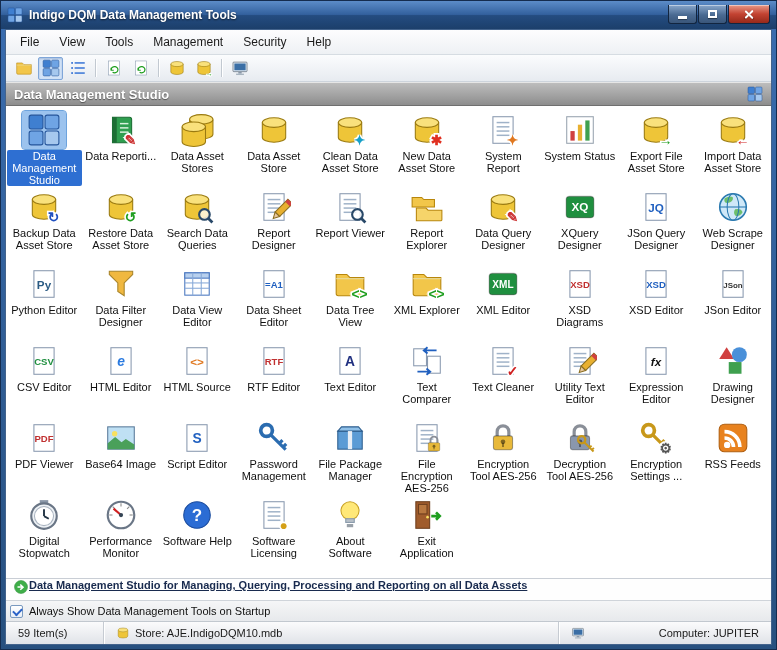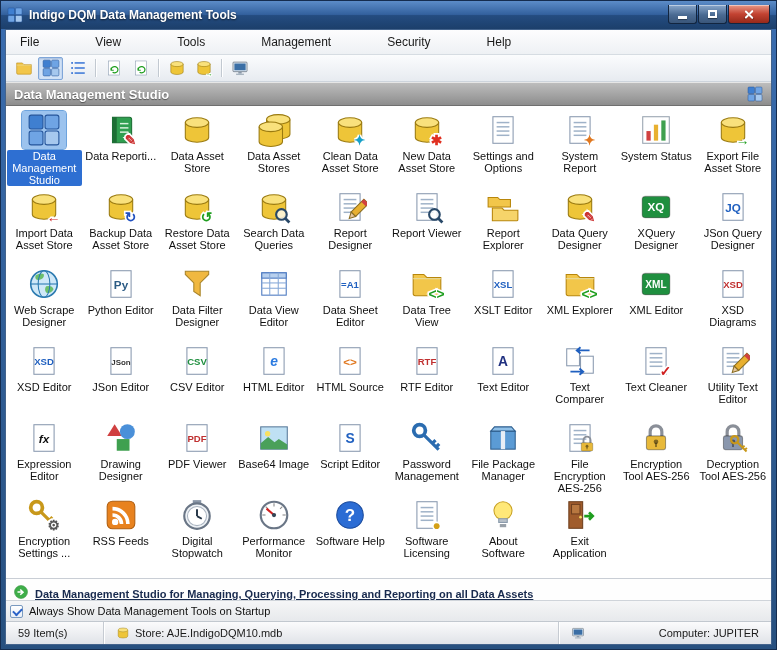--- a/index.html
+++ b/index.html
@@ -45,21 +45,21 @@
   
   .frame { flex:1; min-height:0; padding:0 4px 4px; display:flex; }
   .client {
     flex:1; min-height:0; display:flex; flex-direction:column;
     background:#fff; border:1px solid #43638c;
   }
   
   .menubar {
     height:25px; flex:0 0 25px; display:flex; align-items:center; padding:0 4px;
     font-size:12px; color:#1a1a1a;
-    background:linear-gradient(#fdfdfe,#eef1f4); border-bottom:1px solid #d6dce2;gap:36px;
+    background:linear-gradient(#fdfdfe,#eef1f4); border-bottom:1px solid #d6dce2;
   }
   .menu-item { padding:4px 10px; border-radius:2px; }
   
   .toolbar {
     height:27px; flex:0 0 27px; display:flex; align-items:center; gap:2px;
     padding:0 5px; background:linear-gradient(#fbfcfd,#e7ebf0);
     border-bottom:1px solid #cdd4dc;
   }
   .tbtn {
     width:25px; height:23px; display:flex; align-items:center; justify-content:center;
@@ -88,21 +88,21 @@
   }
   .iw {
     width:44px; height:38px; display:flex; align-items:center; justify-content:center;
     border-radius:3px;
   }
   .lbl { margin-top:1px; padding:0 2px; max-width:75px; border-radius:2px; }
   .item.sel .iw { background:#9cc3ee; outline:1px solid #6da3dd; }
   .item.sel .lbl { background:#2e6fd2; color:#fff; }
   
   .linkrow {
-    height:22px; flex:0 0 22px; display:flex; align-items:flex-end; gap:6px;
+    height:22px; flex:0 0 22px; display:flex; align-items:flex-start; gap:0;
     padding:0 7px; background:#fefefe; border-top:1px solid #c9ced5;
     font-size:11px; font-weight:bold;
   }
   .go-ico { width:16px; height:16px; display:flex; }
   .desc-link { color:#182a4e; text-decoration:underline; cursor:pointer; white-space:nowrap; }
   .checkrow {
     height:21px; flex:0 0 21px; display:flex; align-items:center; gap:6px;
     padding:0 4px; font-size:11px; color:#111;
     background:linear-gradient(#f5f6f7,#e7e9ec); border-top:1px solid #cfd4da;
   }
@@ -282,74 +282,60 @@
                   <line x1="15" y1="18" x2="23" y2="18"></line>
                 </g>
                 <text x="25" y="30.5" font-size="13" font-weight="bold" fill="#cc3333" text-anchor="middle" stroke="#ffffff" stroke-width="3" paint-order="stroke" font-family="Liberation Sans,sans-serif">✎</text>
               </svg>
             </span>
             <span class="lbl">Data Reporti...</span>
           </div>
           <div class="item">
             <span class="iw">
               <svg xmlns="http://www.w3.org/2000/svg" width="34" height="34" viewBox="0 0 32 32">
-                <path d="M5 9 V23 a11 4.5 0 0 0 22 0 V9" fill="#eec538" stroke="#9a7a10"></path>
-                <ellipse cx="16" cy="9" rx="11" ry="4.5" fill="#f9e17c" stroke="#9a7a10"></ellipse>
-              </svg>
-            </span>
-            <span class="lbl">Data Asset Store</span>
-          </div>
-          <div class="item">
-            <span class="iw">
-              <svg xmlns="http://www.w3.org/2000/svg" width="34" height="34" viewBox="0 0 32 32">
                 <g transform="translate(4,-3)">
                   <path d="M5 9 V23 a11 4.5 0 0 0 22 0 V9" fill="#eec538" stroke="#9a7a10"></path>
                   <ellipse cx="16" cy="9" rx="11" ry="4.5" fill="#f9e17c" stroke="#9a7a10"></ellipse>
                 </g>
                 <g transform="translate(-3,4)">
                   <path d="M5 9 V23 a11 4.5 0 0 0 22 0 V9" fill="#eec538" stroke="#9a7a10"></path>
                   <ellipse cx="16" cy="9" rx="11" ry="4.5" fill="#f9e17c" stroke="#9a7a10"></ellipse>
                 </g>
               </svg>
             </span>
             <span class="lbl">Data Asset Stores</span>
           </div>
           <div class="item">
             <span class="iw">
               <svg xmlns="http://www.w3.org/2000/svg" width="34" height="34" viewBox="0 0 32 32">
                 <path d="M5 9 V23 a11 4.5 0 0 0 22 0 V9" fill="#eec538" stroke="#9a7a10"></path>
                 <ellipse cx="16" cy="9" rx="11" ry="4.5" fill="#f9e17c" stroke="#9a7a10"></ellipse>
+              </svg>
+            </span>
+            <span class="lbl">Data Asset Store</span>
+          </div>
+          <div class="item">
+            <span class="iw">
+              <svg xmlns="http://www.w3.org/2000/svg" width="34" height="34" viewBox="0 0 32 32">
+                <path d="M5 9 V23 a11 4.5 0 0 0 22 0 V9" fill="#eec538" stroke="#9a7a10"></path>
+                <ellipse cx="16" cy="9" rx="11" ry="4.5" fill="#f9e17c" stroke="#9a7a10"></ellipse>
                 <text x="25" y="30.5" font-size="13" font-weight="bold" fill="#18a0c8" text-anchor="middle" stroke="#ffffff" stroke-width="3" paint-order="stroke" font-family="Liberation Sans,sans-serif">✦</text>
               </svg>
             </span>
             <span class="lbl">Clean Data Asset Store</span>
           </div>
           <div class="item">
             <span class="iw">
               <svg xmlns="http://www.w3.org/2000/svg" width="34" height="34" viewBox="0 0 32 32">
                 <path d="M5 9 V23 a11 4.5 0 0 0 22 0 V9" fill="#eec538" stroke="#9a7a10"></path>
                 <ellipse cx="16" cy="9" rx="11" ry="4.5" fill="#f9e17c" stroke="#9a7a10"></ellipse>
                 <text x="25" y="30.5" font-size="13" font-weight="bold" fill="#e03020" text-anchor="middle" stroke="#ffffff" stroke-width="3" paint-order="stroke" font-family="Liberation Sans,sans-serif">✱</text>
               </svg>
             </span>
             <span class="lbl">New Data Asset Store</span>
-          </div>
-          <div class="item">
-            <span class="iw">
-              <svg xmlns="http://www.w3.org/2000/svg" width="34" height="34" viewBox="0 0 32 32">
-                <rect x="6.5" y="3.5" width="19" height="25" fill="#fff" stroke="#8a9ab0"></rect>
-                <g stroke="#9fb2c8" stroke-width="1.4">
-                  <line x1="10" y1="9" x2="22" y2="9"></line>
-                  <line x1="10" y1="13" x2="22" y2="13"></line>
-                  <line x1="10" y1="17" x2="22" y2="17"></line>
-                  <line x1="10" y1="21" x2="22" y2="21"></line>
-                </g>
-              </svg>
-            </span>
-            <span class="lbl">Settings and Options</span>
           </div>
           <div class="item">
             <span class="iw">
               <svg xmlns="http://www.w3.org/2000/svg" width="34" height="34" viewBox="0 0 32 32">
                 <rect x="6.5" y="3.5" width="19" height="25" fill="#fff" stroke="#8a9ab0"></rect>
                 <g stroke="#9fb2c8" stroke-width="1.4">
                   <line x1="10" y1="9" x2="22" y2="9"></line>
                   <line x1="10" y1="13" x2="22" y2="13"></line>
                   <line x1="10" y1="17" x2="22" y2="17"></line>
                   <line x1="10" y1="21" x2="22" y2="21"></line>
@@ -552,29 +538,20 @@
           </div>
           <div class="item">
             <span class="iw">
               <svg xmlns="http://www.w3.org/2000/svg" width="34" height="34" viewBox="0 0 32 32">
                 <path d="M3 7 h10 l3 3 h13 v15 a2 2 0 0 1 -2 2 H5 a2 2 0 0 1 -2 -2 z" fill="#f2c64a" stroke="#b8860b"></path>
                 <path d="M3 11 h26" stroke="#e8dca0"></path>
                 <text x="25" y="30.5" font-size="13" font-weight="bold" fill="#1f9e1f" text-anchor="middle" stroke="#ffffff" stroke-width="3" paint-order="stroke" font-family="Liberation Sans,sans-serif">&lt;&gt;</text>
               </svg>
             </span>
             <span class="lbl">Data Tree View</span>
-          </div>
-          <div class="item">
-            <span class="iw">
-              <svg xmlns="http://www.w3.org/2000/svg" width="34" height="34" viewBox="0 0 32 32">
-                <rect x="6.5" y="3.5" width="19" height="25" fill="#fff" stroke="#8a9ab0"></rect>
-                <text x="16" y="19.5" font-size="9" font-weight="bold" fill="#2060c0" text-anchor="middle" font-family="Liberation Sans,sans-serif">XSL</text>
-              </svg>
-            </span>
-            <span class="lbl">XSLT Editor</span>
           </div>
           <div class="item">
             <span class="iw">
               <svg xmlns="http://www.w3.org/2000/svg" width="34" height="34" viewBox="0 0 32 32">
                 <path d="M3 7 h10 l3 3 h13 v15 a2 2 0 0 1 -2 2 H5 a2 2 0 0 1 -2 -2 z" fill="#f2c64a" stroke="#b8860b"></path>
                 <path d="M3 11 h26" stroke="#e8dca0"></path>
                 <text x="25" y="30.5" font-size="13" font-weight="bold" fill="#1f9e1f" text-anchor="middle" stroke="#ffffff" stroke-width="3" paint-order="stroke" font-family="Liberation Sans,sans-serif">&lt;&gt;</text>
               </svg>
             </span>
             <span class="lbl">XML Explorer</span>

